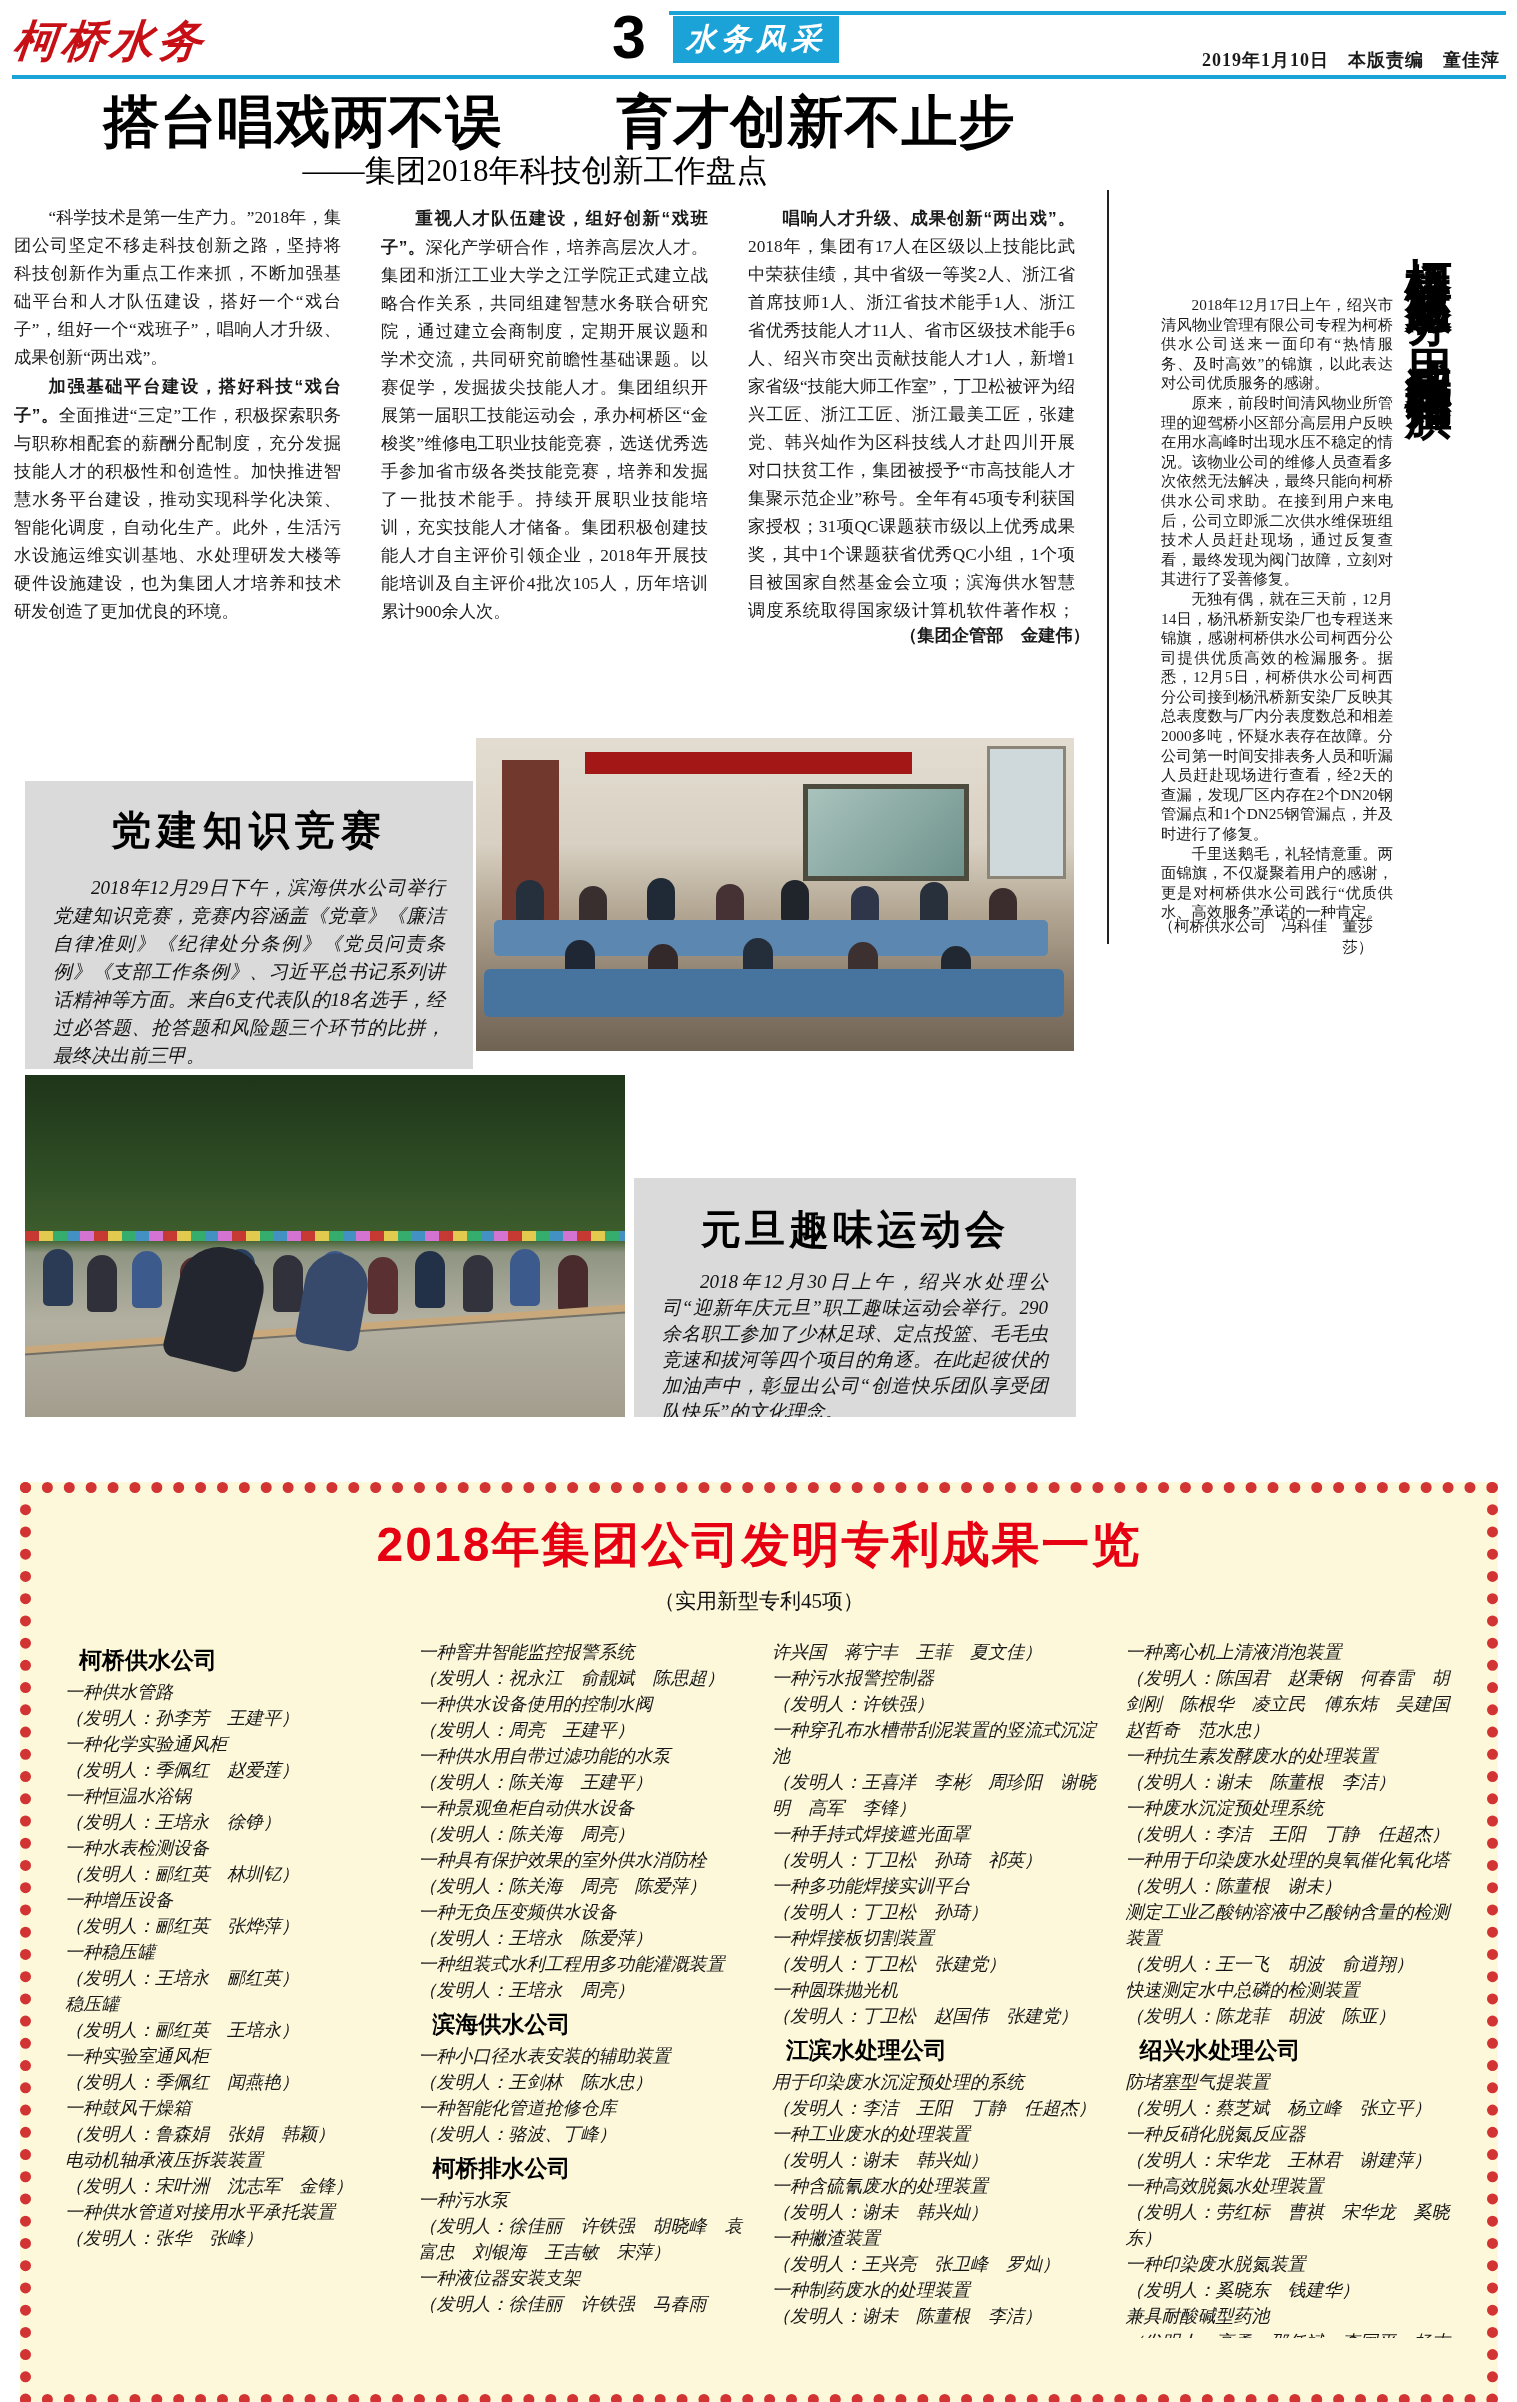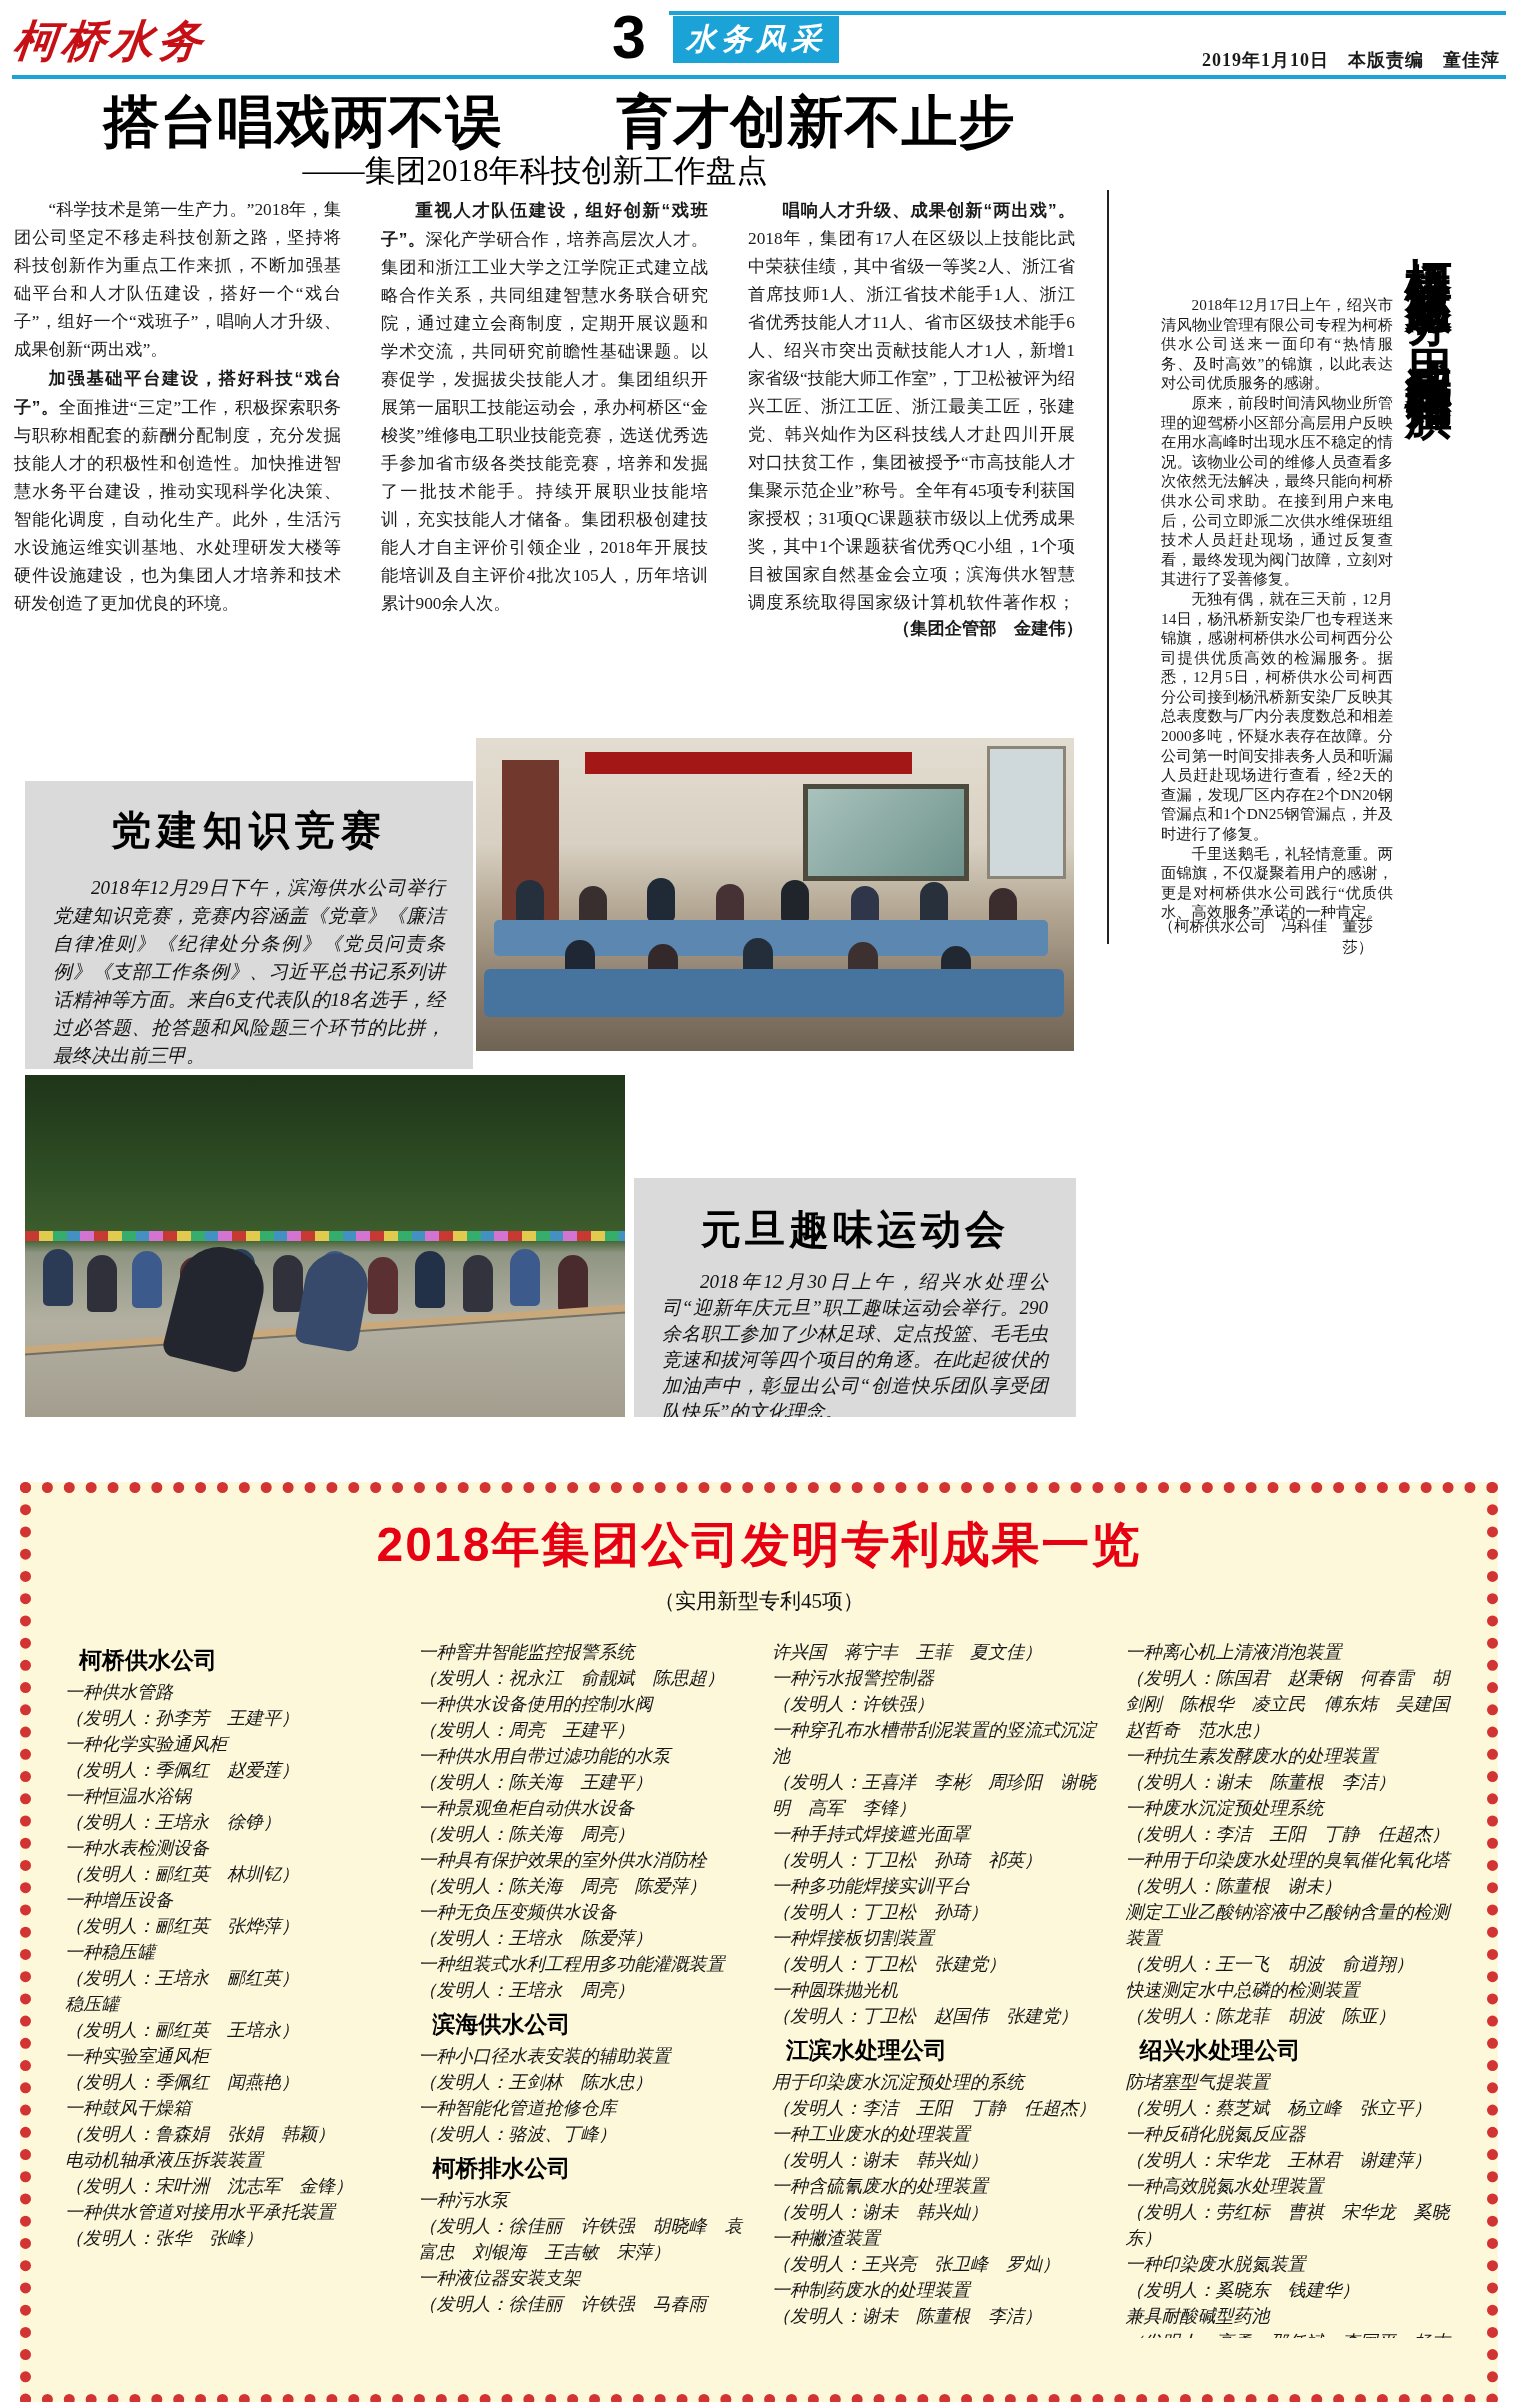--- a/index.html
+++ b/index.html
@@ -37,21 +37,21 @@
   .headline {
     position:absolute; left:42px; top:85px; width:1035px; text-align:center;
     font-family:"Liberation Sans", sans-serif; font-weight:900; font-size:56px;
     letter-spacing:1px; white-space:nowrap; color:#000;
   }
   .subhead {
     position:absolute; left:119px; top:150px; width:832px; text-align:center;
     font-size:31px; font-family:"Liberation Serif", serif; color:#000;
   }
   .main-body {
-    position:absolute; left:14px; top:196px; width:1061px; height:447px;
+    position:absolute; left:14px; top:204px; width:1061px; height:447px;
     column-count:3; column-gap:40px; column-fill:auto;
     font-size:17.3px; line-height:28px; text-align:justify; overflow:hidden;
   }
   .main-body p { margin:0; text-indent:2em; }
   .main-body .lead { font-weight:bold; font-family:"Liberation Sans", sans-serif; }
   .main-byline { text-align:right; padding-right:6px; text-indent:0 !important; font-weight:bold; }
 
   
   .v-rule { position:absolute; left:1107px; top:190px; width:2px; height:754px; background:#222; }
   .sidebar-body {
@@ -155,21 +155,21 @@
   <div class="main-body">
 
       <p><span>“科学技术是第一生产力。”2018年，集团公司坚定不移走科技创新之路，坚持将科技创新作为重点工作来抓，不断加强基础平台和人才队伍建设，搭好一个“戏台子”，组好一个“戏班子”，唱响人才升级、成果创新“两出戏”。</span></p>
 
       <p><span class="lead hide-empty">加强基础平台建设，搭好科技“戏台子”。</span><span>全面推进“三定”工作，积极探索职务与职称相配套的薪酬分配制度，充分发掘技能人才的积极性和创造性。加快推进智慧水务平台建设，推动实现科学化决策、智能化调度，自动化生产。此外，生活污水设施运维实训基地、水处理研发大楼等硬件设施建设，也为集团人才培养和技术研发创造了更加优良的环境。</span></p>
 
       <p><span class="lead hide-empty">重视人才队伍建设，组好创新“戏班子”。</span><span>深化产学研合作，培养高层次人才。集团和浙江工业大学之江学院正式建立战略合作关系，共同组建智慧水务联合研究院，通过建立会商制度，定期开展议题和学术交流，共同研究前瞻性基础课题。以赛促学，发掘拔尖技能人才。集团组织开展第一届职工技能运动会，承办柯桥区“金梭奖”维修电工职业技能竞赛，选送优秀选手参加省市级各类技能竞赛，培养和发掘了一批技术能手。持续开展职业技能培训，充实技能人才储备。集团积极创建技能人才自主评价引领企业，2018年开展技能培训及自主评价4批次105人，历年培训累计900余人次。</span></p>
 
       <p><span class="lead hide-empty">唱响人才升级、成果创新“两出戏”。</span><span>2018年，集团有17人在区级以上技能比武中荣获佳绩，其中省级一等奖2人、浙江省首席技师1人、浙江省技术能手1人、浙江省优秀技能人才11人、省市区级技术能手6人、绍兴市突出贡献技能人才1人，新增1家省级“技能大师工作室”，丁卫松被评为绍兴工匠、浙江工匠、浙江最美工匠，张建党、韩兴灿作为区科技线人才赴四川开展对口扶贫工作，集团被授予“市高技能人才集聚示范企业”称号。全年有45项专利获国家授权；31项QC课题获市级以上优秀成果奖，其中1个课题获省优秀QC小组，1个项目被国家自然基金会立项；滨海供水智慧调度系统取得国家级计算机软件著作权；成功创建1家国家级专利示范企业、1家市级专利示范企业、1家市级科技创新示范企业。</span></p>
     </div>
-  <p class="main-byline" style="position:absolute;left:748px;top:608px;width:327px;margin:8px;font-size:17.3px;">（集团企管部　金建伟）</p>
+  <p class="main-byline" style="position:absolute;left:748px;top:608px;width:327px;margin:15px;font-size:17.3px;">（集团企管部　金建伟）</p>
 
   <div class="v-rule"></div>
 
   <div class="sidebar-body">
 
       <p>2018年12月17日上午，绍兴市清风物业管理有限公司专程为柯桥供水公司送来一面印有“热情服务、及时高效”的锦旗，以此表达对公司优质服务的感谢。</p>
 
       <p>原来，前段时间清风物业所管理的迎驾桥小区部分高层用户反映在用水高峰时出现水压不稳定的情况。该物业公司的维修人员查看多次依然无法解决，最终只能向柯桥供水公司求助。在接到用户来电后，公司立即派二次供水维保班组技术人员赶赴现场，通过反复查看，最终发现为阀门故障，立刻对其进行了妥善修复。</p>
 
       <p>无独有偶，就在三天前，12月14日，杨汛桥新安染厂也专程送来锦旗，感谢柯桥供水公司柯西分公司提供优质高效的检漏服务。据悉，12月5日，柯桥供水公司柯西分公司接到杨汛桥新安染厂反映其总表度数与厂内分表度数总和相差2000多吨，怀疑水表存在故障。分公司第一时间安排表务人员和听漏人员赶赴现场进行查看，经2天的查漏，发现厂区内存在2个DN20钢管漏点和1个DN25钢管漏点，并及时进行了修复。</p>

